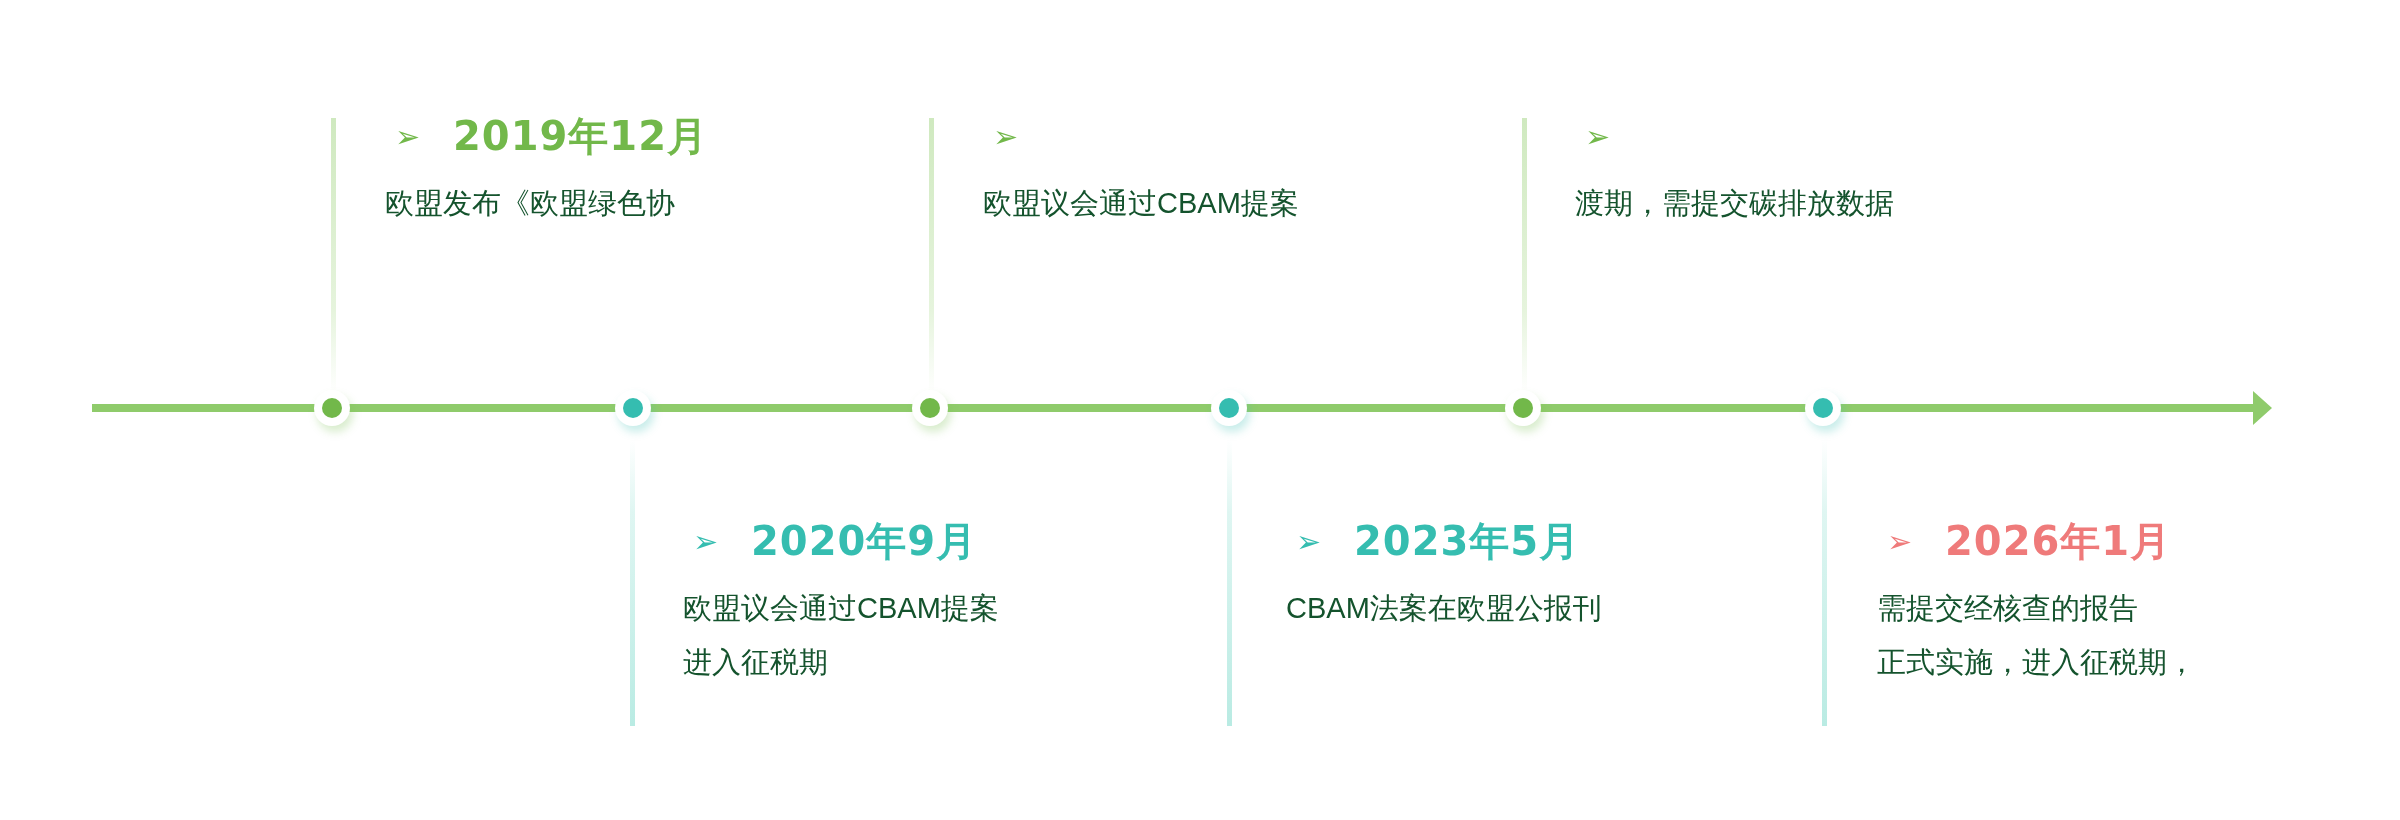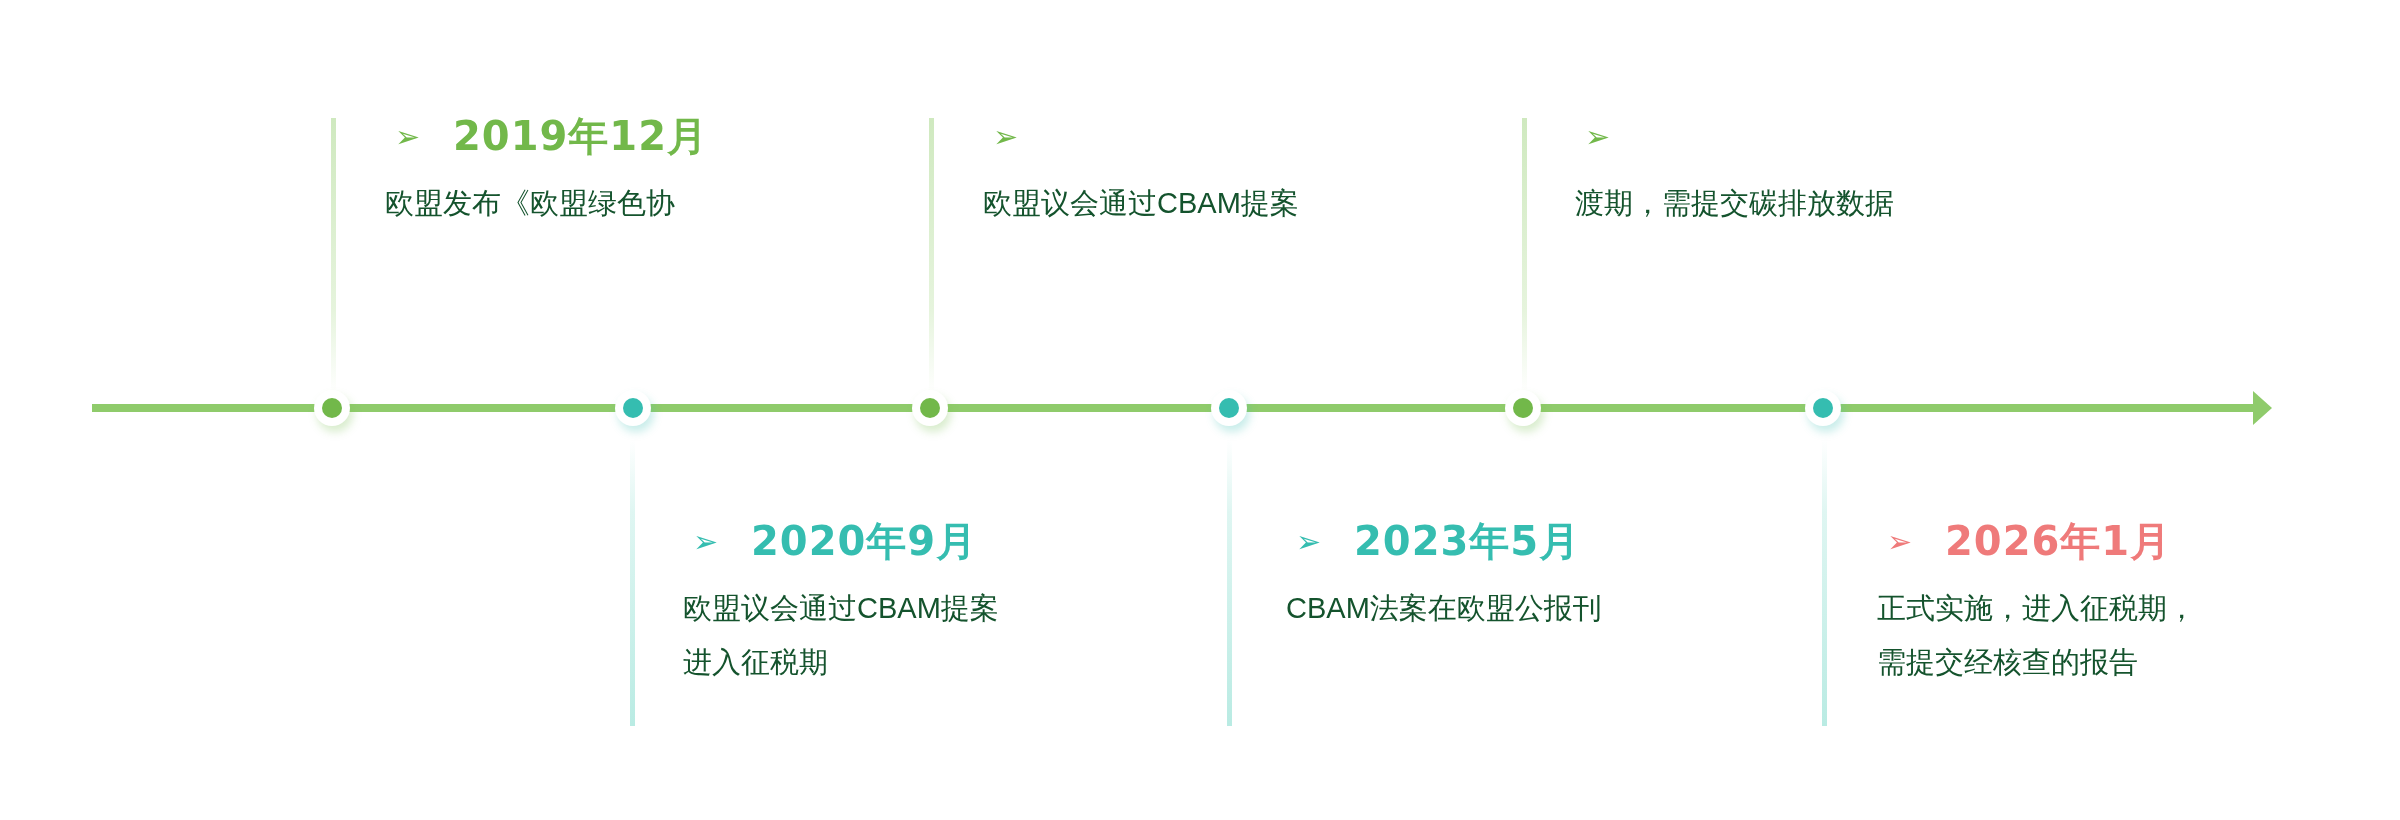--- a/index.html
+++ b/index.html
@@ -123,17 +123,17 @@
       <div>CBAM法案在欧盟公报刊</div>
     </div>
   </div>
 
   <div class="card" style="left:1877px; top:515px">
     <div class="title" style="color:#ef7a7a">
       <span class="ico">➢</span>
       <span>2026年1月</span>
     </div>
     <div class="desc">
+      <div>需提交经核查的报告</div>
       <div>正式实施，进入征税期，</div>
-      <div>需提交经核查的报告</div>
     </div>
   </div>
 </div>
 
 </body></html>

